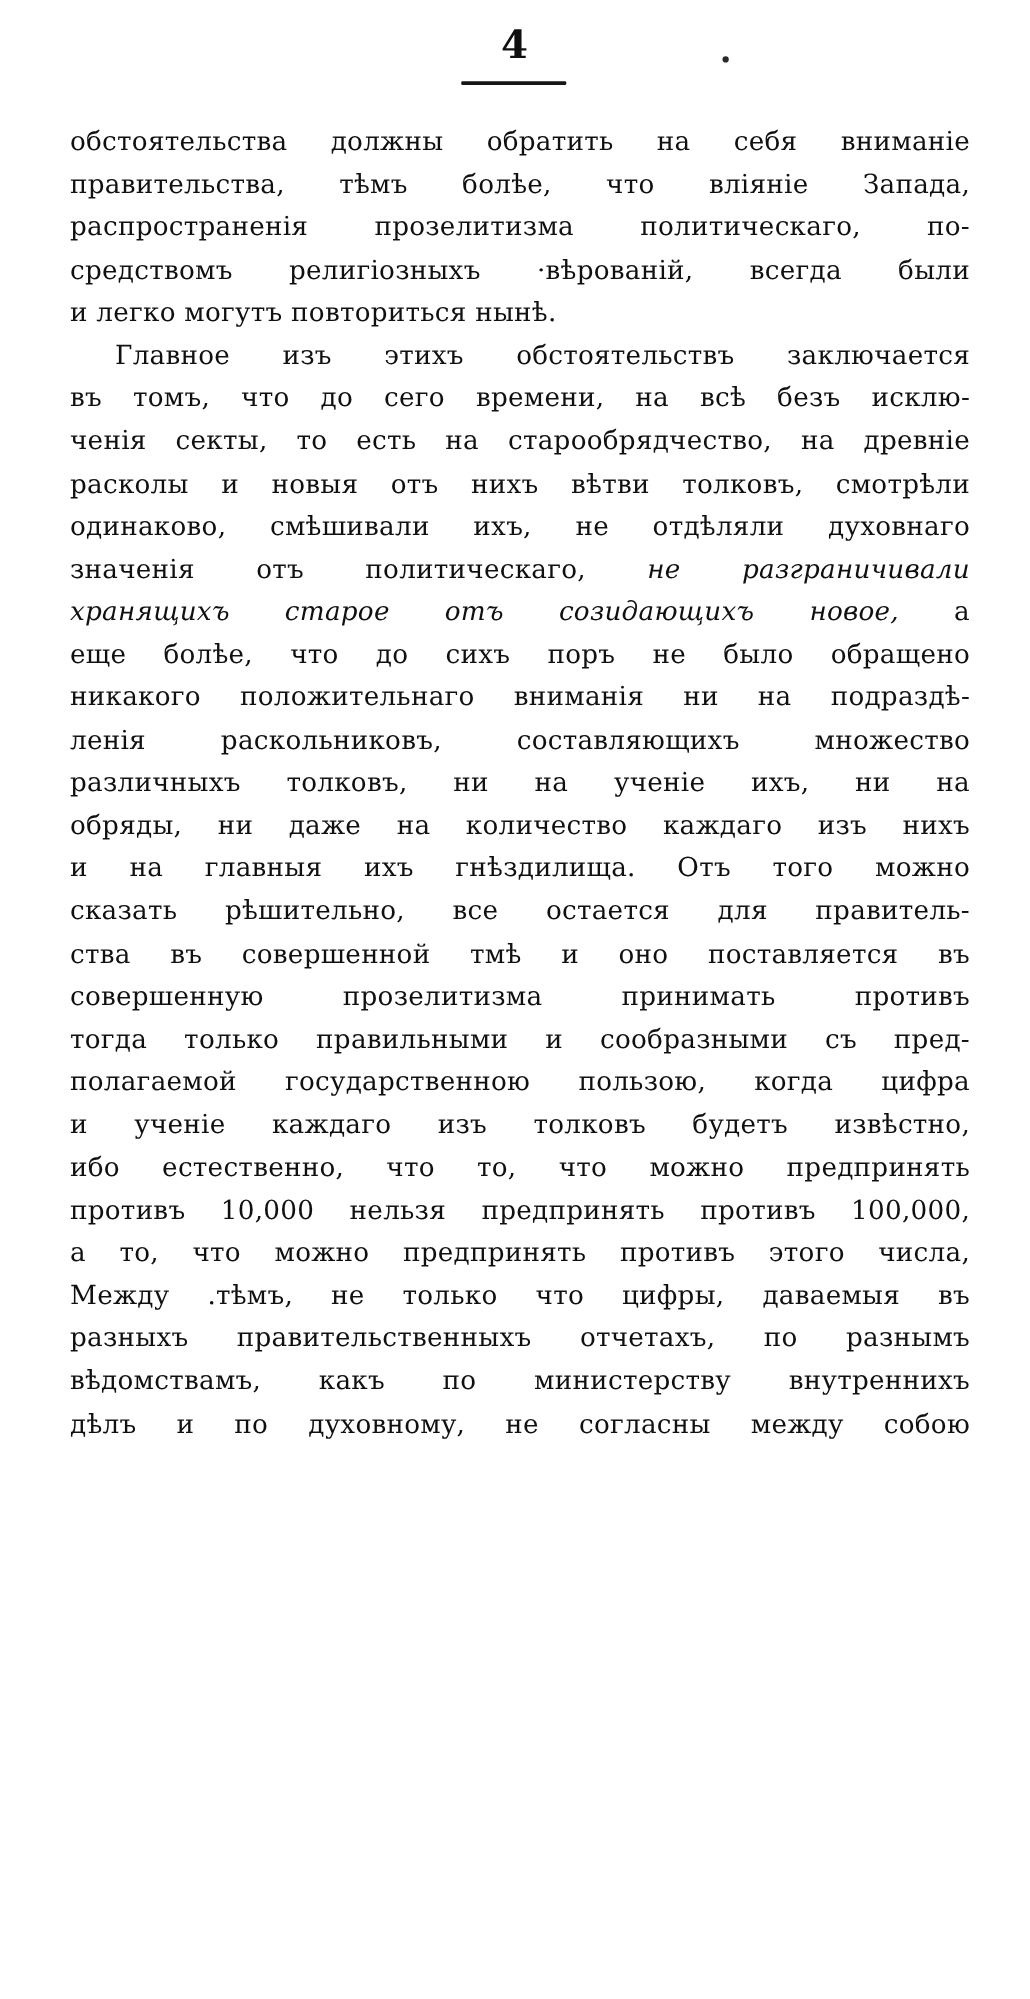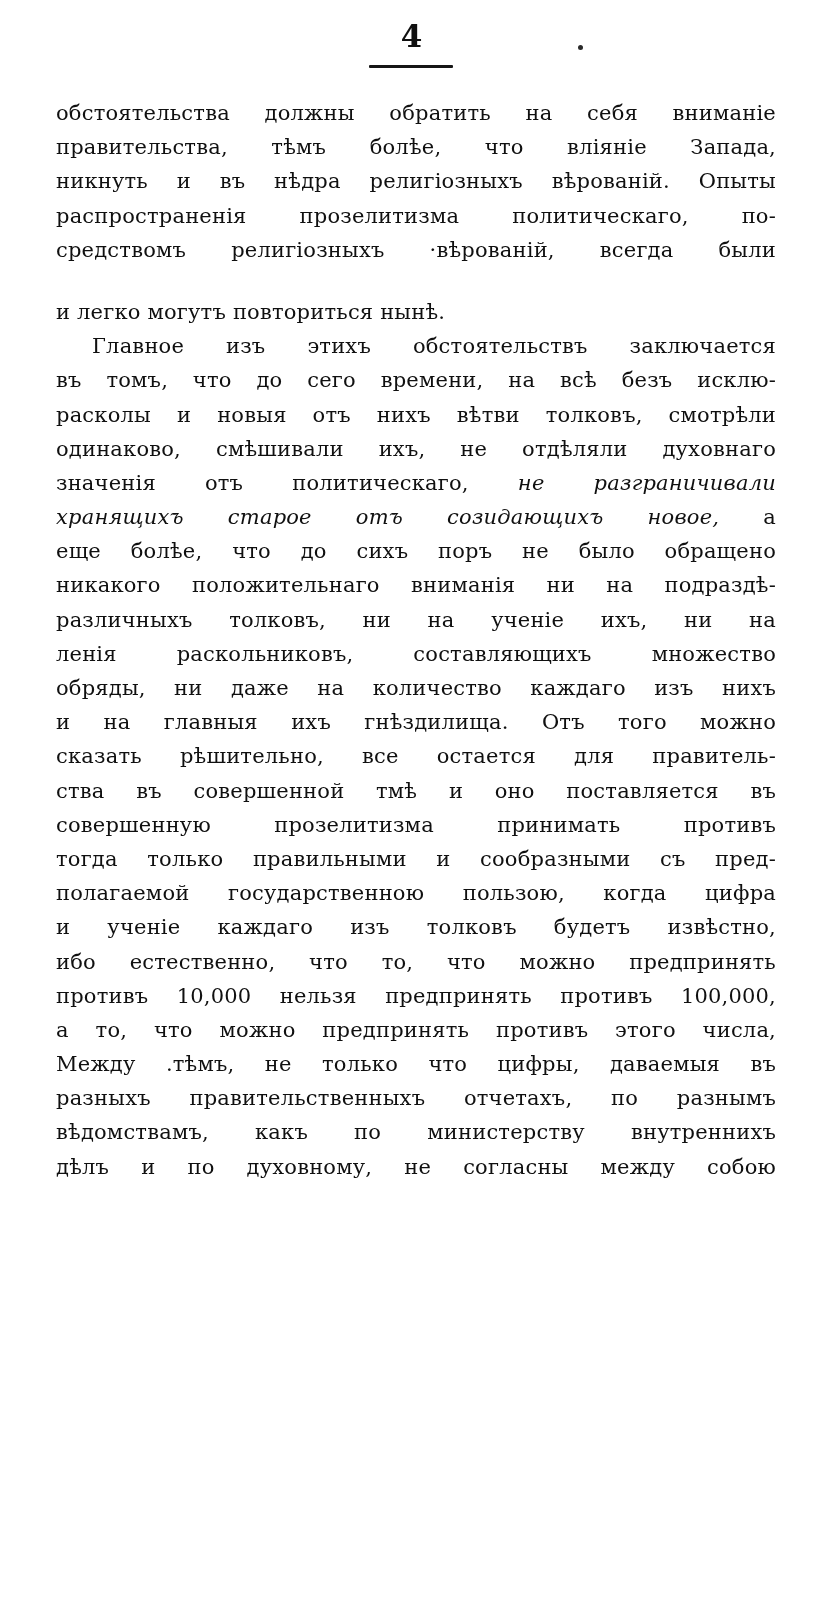--- a/index.html
+++ b/index.html
@@ -60,55 +60,54 @@
     line-height: 34.2px;
     height: 34.2px;
     text-align: justify;
     text-align-last: justify;
     text-justify: inter-word;
     letter-spacing: 0.2px;
     white-space: normal;
   }
   .line.short {
     text-align-last: left;
-    margin-top: 28px;
   }
   .line.indent {
     text-indent: 36px;
   }
   .em {
     font-style: italic;
   }
 </style>
 </head>
 <body>
 
 <div class="page">
   <div class="page-header">
     <span class="page-number">4</span>
   </div>
   <div class="page-number-rule"></div>
   <div class="ink-dot"></div>
   <div class="text-block">
       <div class="line"><span>обстоятельства должны обратить на себя вниманіе</span></div>
       <div class="line"><span>правительства, тѣмъ болѣе, что вліяніе Запада,</span></div>
-      <div class="line"><span>никнуть и въ нѣдра религіозныхъ вѣрованій. Опыты</span></div>
       <div class="line"><span>распространенія прозелитизма политическаго, по-</span></div>
       <div class="line"><span>средствомъ религіозныхъ ·вѣрованій, всегда были</span></div>
       <div class="line short"><span>и легко могутъ повториться нынѣ.</span></div>
       <div class="line indent"><span>Главное изъ этихъ обстоятельствъ заключается</span></div>
       <div class="line"><span>въ томъ, что до сего времени, на всѣ безъ исклю-</span></div>
+      <div class="line"><span>ченія секты, то есть на старообрядчество, на древніе</span></div>
       <div class="line"><span>расколы и новыя отъ нихъ вѣтви толковъ, смотрѣли</span></div>
       <div class="line"><span>одинаково, смѣшивали ихъ, не отдѣляли духовнаго</span></div>
       <div class="line"><span>значенія отъ политическаго, </span><span class="em">не разграничивали</span></div>
       <div class="line"><span class="em">хранящихъ старое отъ созидающихъ новое,</span><span> а</span></div>
       <div class="line"><span>еще болѣе, что до сихъ поръ не было обращено</span></div>
       <div class="line"><span>никакого положительнаго вниманія ни на подраздѣ-</span></div>
+      <div class="line"><span>ленія раскольниковъ, составляющихъ множество</span></div>
       <div class="line"><span>различныхъ толковъ, ни на ученіе ихъ, ни на</span></div>
-      <div class="line"><span>ленія раскольниковъ, составляющихъ множество</span></div>
       <div class="line"><span>обряды, ни даже на количество каждаго изъ нихъ</span></div>
       <div class="line"><span>и на главныя ихъ гнѣздилища. Отъ того можно</span></div>
       <div class="line"><span>сказать рѣшительно, все остается для правитель-</span></div>
       <div class="line"><span>ства въ совершенной тмѣ и оно поставляется въ</span></div>
       <div class="line"><span>совершенную прозелитизма принимать противъ</span></div>
       <div class="line"><span>тогда только правильными и сообразными съ пред-</span></div>
       <div class="line"><span>полагаемой государственною пользою, когда цифра</span></div>
       <div class="line"><span>и ученіе каждаго изъ толковъ будетъ извѣстно,</span></div>
       <div class="line"><span>ибо естественно, что то, что можно предпринять</span></div>
       <div class="line"><span>противъ 10,000 нельзя предпринять противъ 100,000,</span></div>

